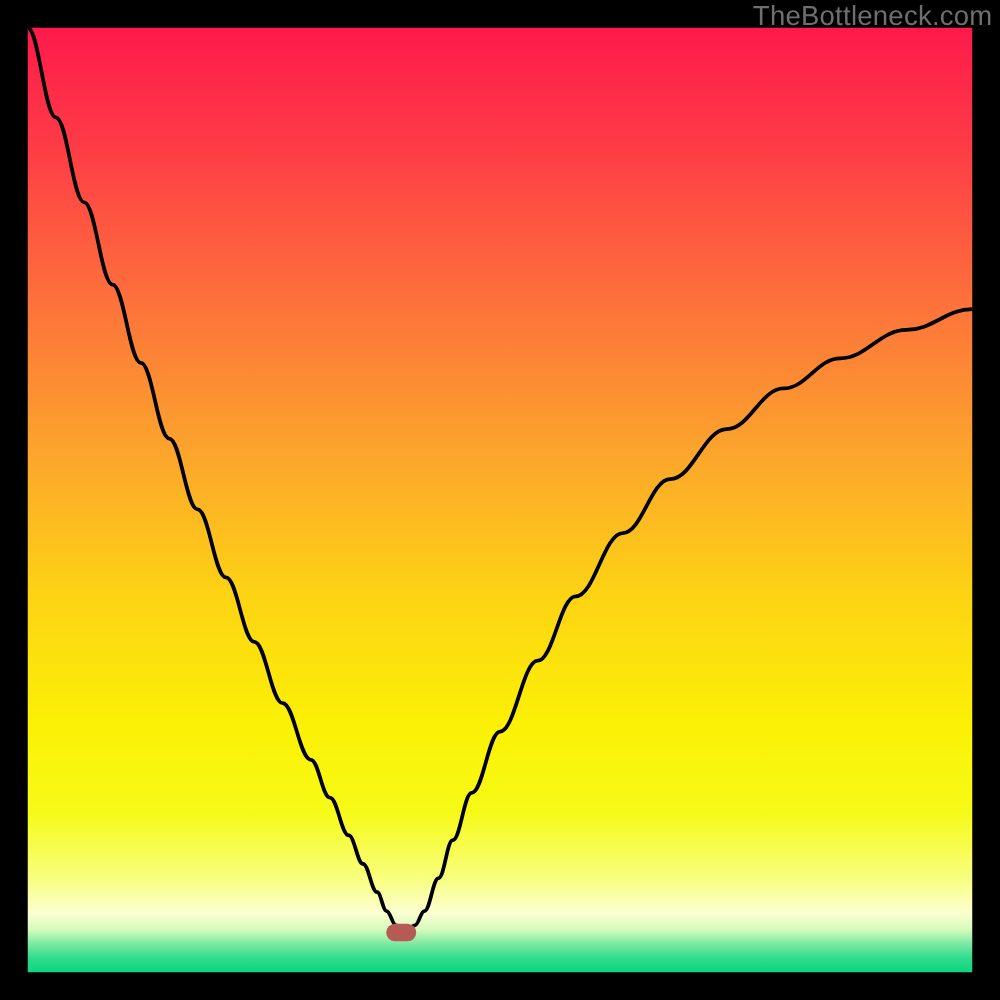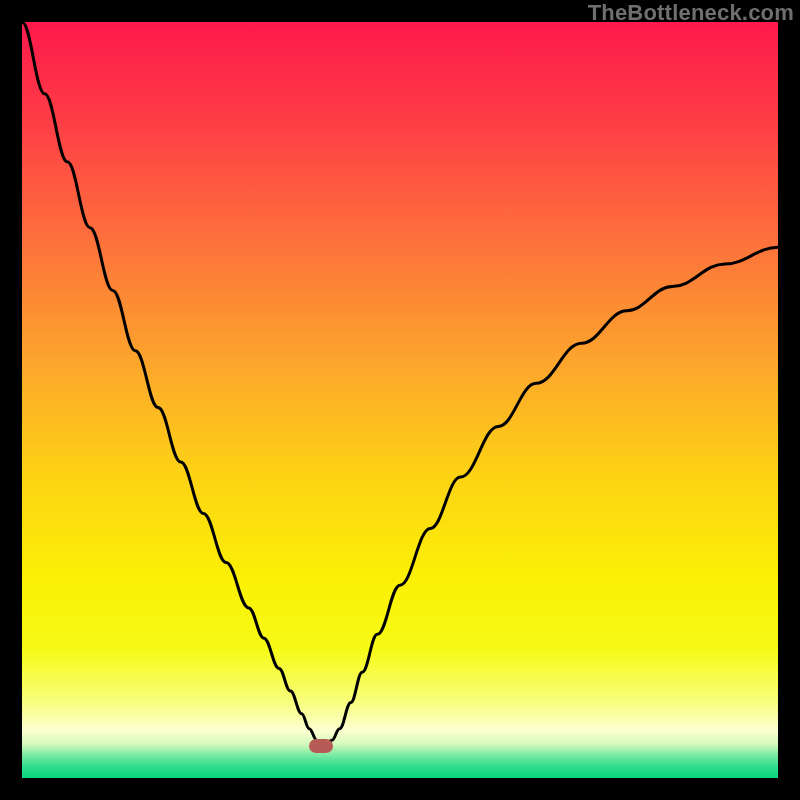--- a/index.html
+++ b/index.html
@@ -24,21 +24,21 @@
     width: 756px;
     height: 756px;
   }
   .watermark {
     position: absolute;
     top: 0px;
     right: 6px;
     color: #6f6f6f;
     font-size: 22px;
     letter-spacing: 0.2px;
-    font-weight: 700;
+    font-weight: 400;
   }
   .marker {
     position: absolute;
     width: 24px;
     height: 14px;
     border-radius: 7px;
     transform: translate(-50%, -50%);
   }
 </style>
 </head>

